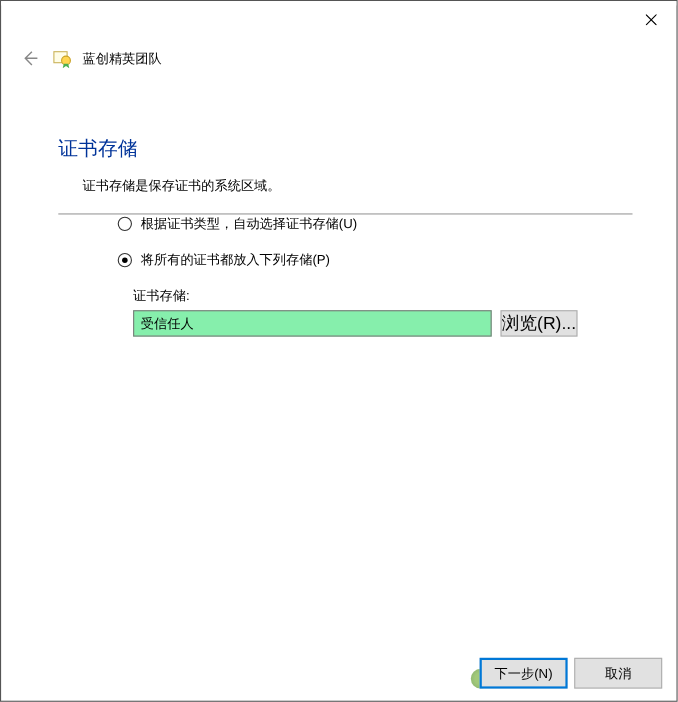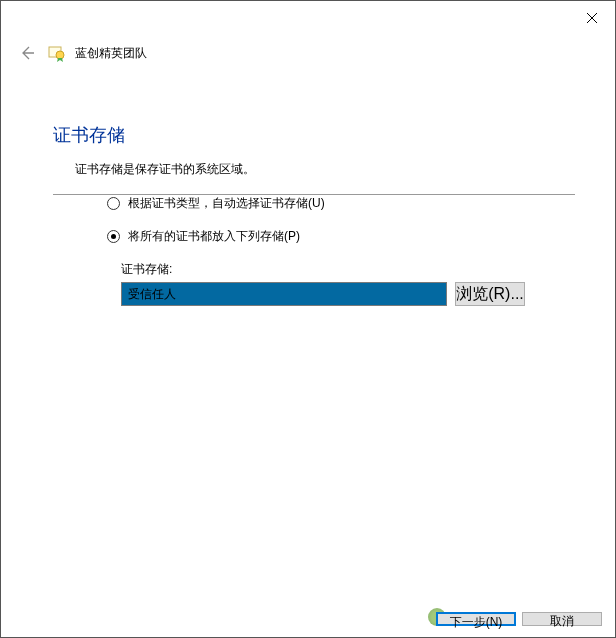--- a/index.html
+++ b/index.html
@@ -117,41 +117,41 @@
       align-items: center;
       gap: 8px;
     }
     .store-input {
       width: 326px;
       height: 24px;
       border: 1px solid #7a7a7a;
       padding: 2px 6px;
       font-size: 12px;
       font-family: inherit;
-      background: #0369a1;
+      background: #86efac;
     }
     .browse-btn {
       width: 70px;
       height: 24px;
       background: #e1e1e1;
       border: 1px solid #adadad;
       font-size: 16px;
       font-family: inherit;
       cursor: pointer;
     }
     .footer {
       position: absolute;
       bottom: 12px;
       right: 14px;
       display: flex;
       gap: 6px;
     }
     .footer-btn {
       width: 80px;
-      height: 14px;
+      height: 28px;
       background: #e1e1e1;
       border: 1px solid #adadad;
       font-size: 12px;
       font-family: inherit;
       cursor: pointer;
     }
     .footer-btn.primary {
       border: 2px solid #0078d7;
       background: #e1e1e1;
     }

